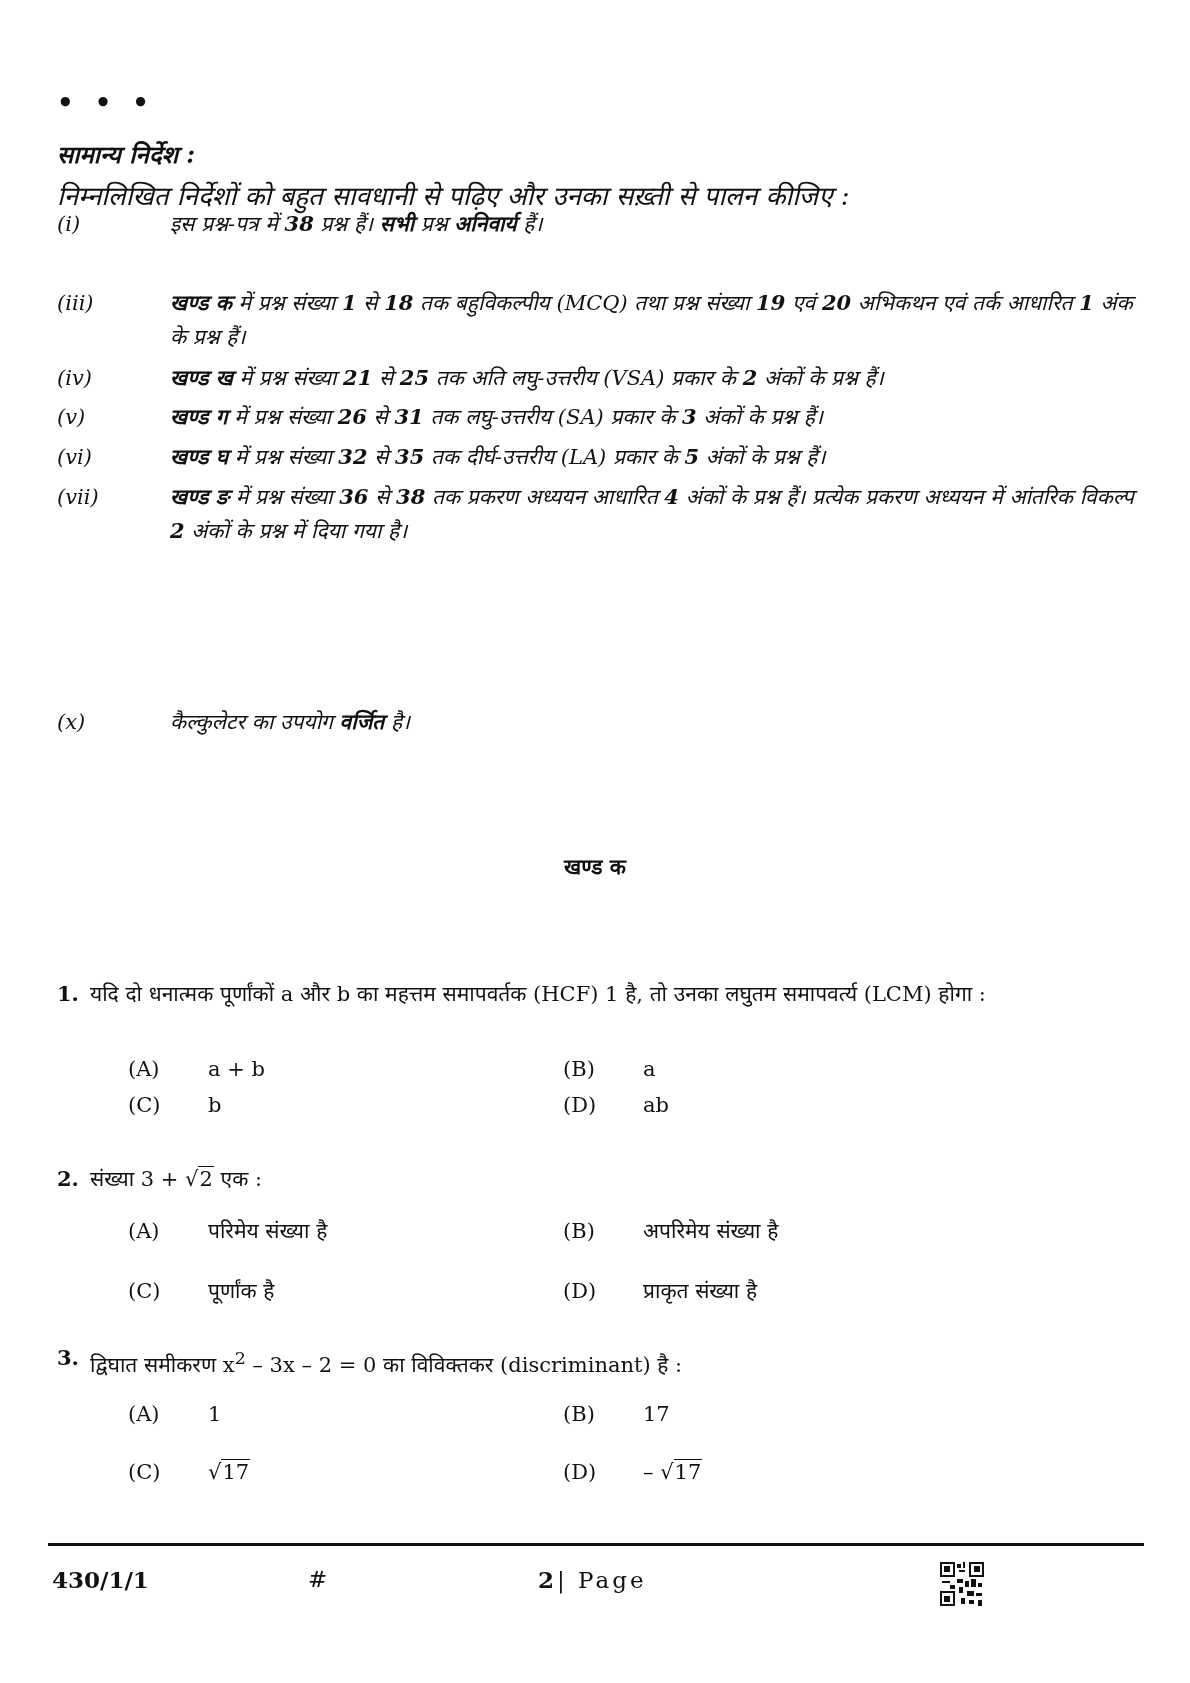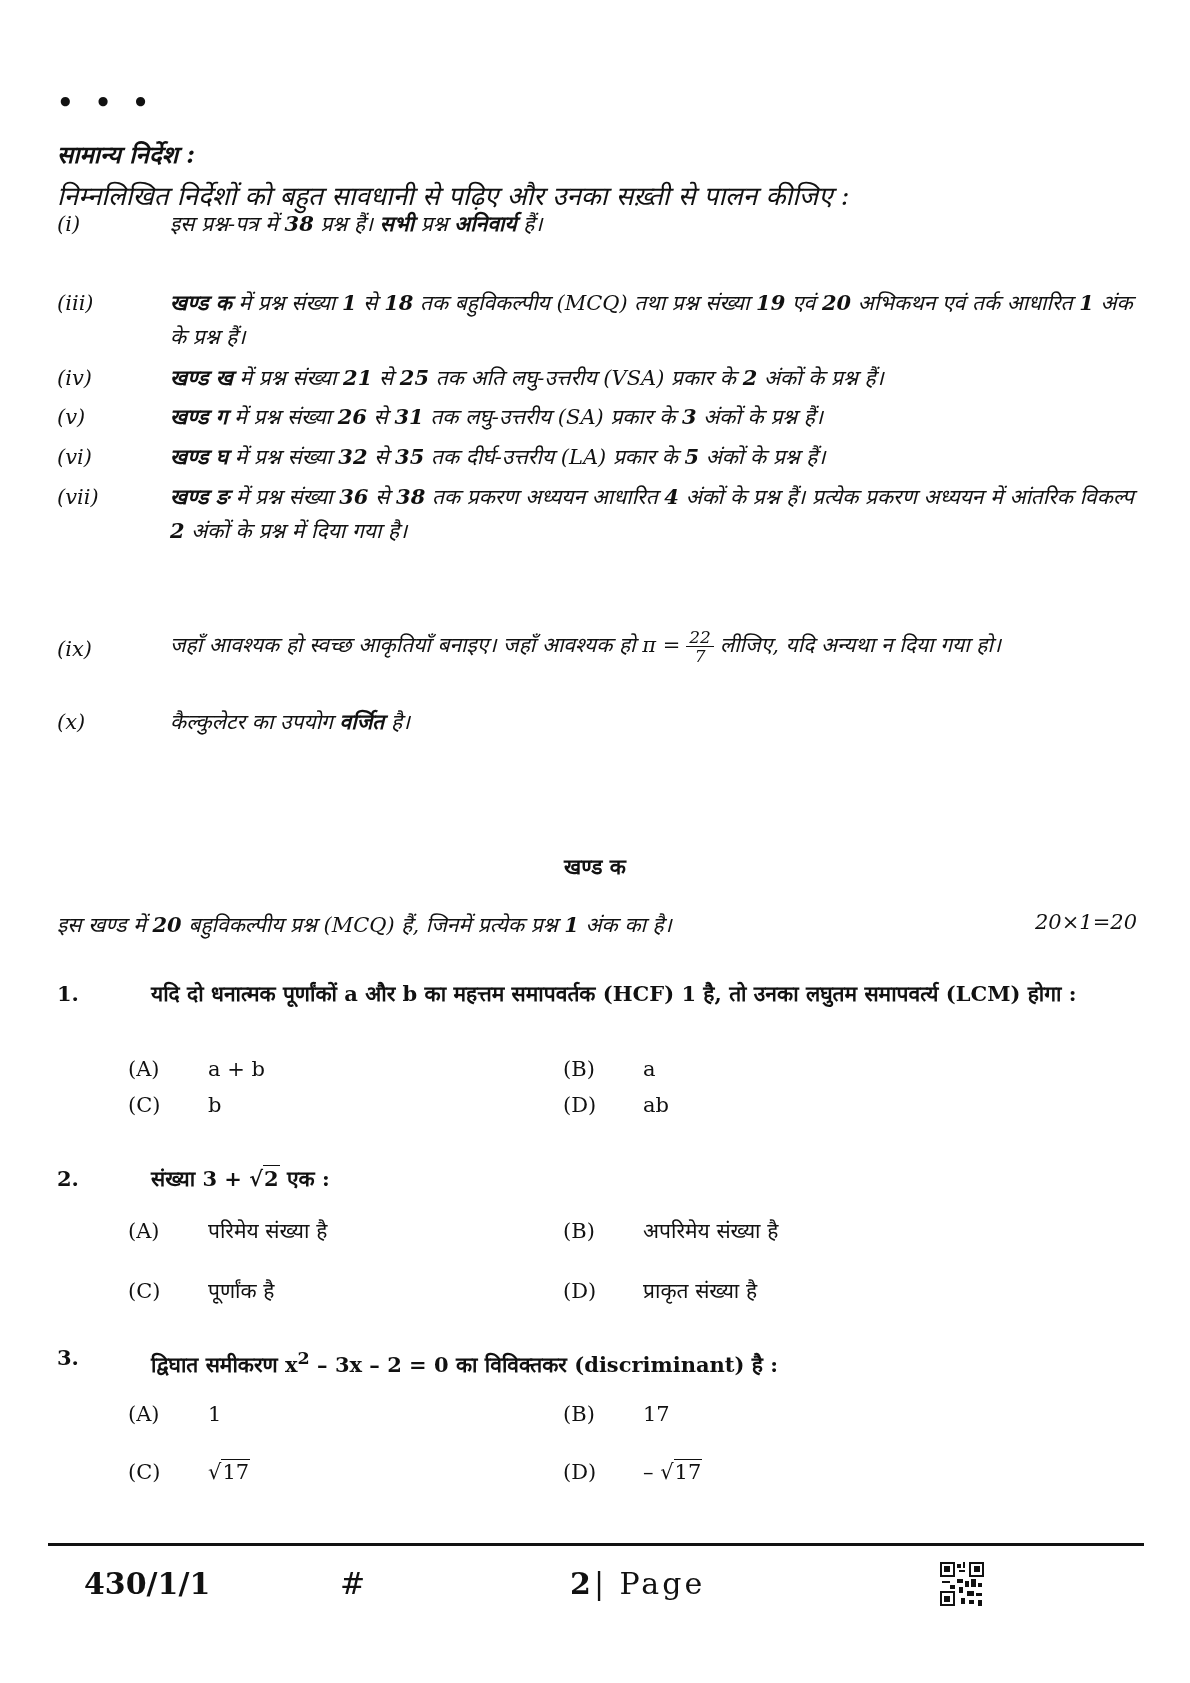--- a/index.html
+++ b/index.html
@@ -16,27 +16,27 @@
   .instr .num { position: absolute; left: 0; top: 0; width: 70px; font-style: italic; }
   .instr .txt { margin-left: 113px; display: block; }
   .instr b { font-weight: bold; }
   .frac { display: inline-flex; flex-direction: column; align-items: center; vertical-align: middle; font-size: 17px; line-height: 18px; margin: 0 6px; }
   .frac .n { border-bottom: 1px solid #111; padding: 0 3px; }
   .sec-head { position: absolute; left: 0; width: 1190px; top: 852px; text-align: center; font-size: 21px; font-weight: bold; }
   .sec-note { position: absolute; left: 57px; top: 910px; width: 1080px; font-size: 21px; font-style: italic; }
   .sec-note .marks { position: absolute; right: 0; top: 0; font-style: italic; }
   .q { position: absolute; left: 57px; width: 1080px; font-size: 21px; line-height: 36px; }
   .q .qn { position: absolute; left: 0; top: 0; font-weight: bold; }
-  .q .qt { margin-left: 94px; display: block; font-weight: bold; }
+  .q .qt { margin-left: 33px; display: block; }
   .opt { position: absolute; font-size: 21px; }
   .opt .ol { display: inline-block; width: 80px; }
   .sqrt { display: inline-block; }
   .sqrt .rad { border-top: 1.5px solid #111; padding: 0 1px; }
   .footer-line { position: absolute; left: 48px; top: 1543px; width: 1096px; height: 3px; background: #111; }
-  .footer { position: absolute; top: 1566px; font-size: 30px; margin-left: 32px; }
+  .footer { position: absolute; top: 1566px; font-size: 23px; }
   .qr { position: absolute; left: 940px; top: 1562px; width: 44px; height: 44px; }
 </style>
 </head>
 <body>
 
 <div class="page">
 
   <div class="dots">• • •</div>
 
   <div class="gi-title">सामान्य निर्देश :</div>
@@ -67,39 +67,28 @@
     <span class="num">(vi)</span>
     <span class="txt"><b>खण्ड घ</b><span> में प्रश्न संख्या </span><b>32</b><span> से </span><b>35</b><span> तक दीर्घ-उत्तरीय (LA) प्रकार के </span><b>5</b><span> अंकों के प्रश्न हैं।</span></span>
   </div>
 
   <div class="instr" style="top:480px">
     <span class="num">(vii)</span>
     <span class="txt"><b>खण्ड ङ</b><span> में प्रश्न संख्या </span><b>36</b><span> से </span><b>38</b><span> तक प्रकरण अध्ययन आधारित </span><b>4</b><span> अंकों के प्रश्न हैं। प्रत्येक प्रकरण अध्ययन में आंतरिक विकल्प </span><b>2</b><span> अंकों के प्रश्न में दिया गया है।</span></span>
   </div>
 
 
-  <div class="instr" style="top:628px">
-    <span class="num" style="top:4px">(ix)</span>
-    <span class="txt"><span>जहाँ आवश्यक हो स्वच्छ आकृतियाँ बनाइए। जहाँ आवश्यक हो π =</span><span class="frac">
-          <span class="n">22</span>
-          <span class="d">7</span>
-        </span><span>लीजिए, यदि अन्यथा न दिया गया हो।</span></span>
-  </div>
 
   <div class="instr" style="top:705px">
     <span class="num">(x)</span>
     <span class="txt"><span>कैल्कुलेटर का उपयोग </span><b>वर्जित</b><span> है।</span></span>
   </div>
 
   <div class="sec-head">खण्ड क</div>
 
-  <div class="sec-note">
-    <span>इस खण्ड में </span><b>20</b><span> बहुविकल्पीय प्रश्न (MCQ) हैं, जिनमें प्रत्येक प्रश्न </span><b>1</b><span> अंक का है।</span>
-    <span class="marks">20×1=20</span>
-  </div>
 
   <div class="q" style="top:976px">
     <span class="qn">1.</span>
     <span class="qt">यदि दो धनात्मक पूर्णांकों a और b का महत्तम समापवर्तक (HCF) 1 है, तो उनका लघुतम समापवर्त्य (LCM) होगा :</span>
   </div>
   <div class="opt" style="left:128px; top:986px; top:1057px"><span class="ol">(A)</span><span>a + b</span></div>
   <div class="opt" style="left:563px; top:1057px"><span class="ol">(B)</span><span>a</span></div>
   <div class="opt" style="left:128px; top:1093px"><span class="ol">(C)</span><span>b</span></div>
   <div class="opt" style="left:563px; top:1093px"><span class="ol">(D)</span><span>ab</span></div>
 

